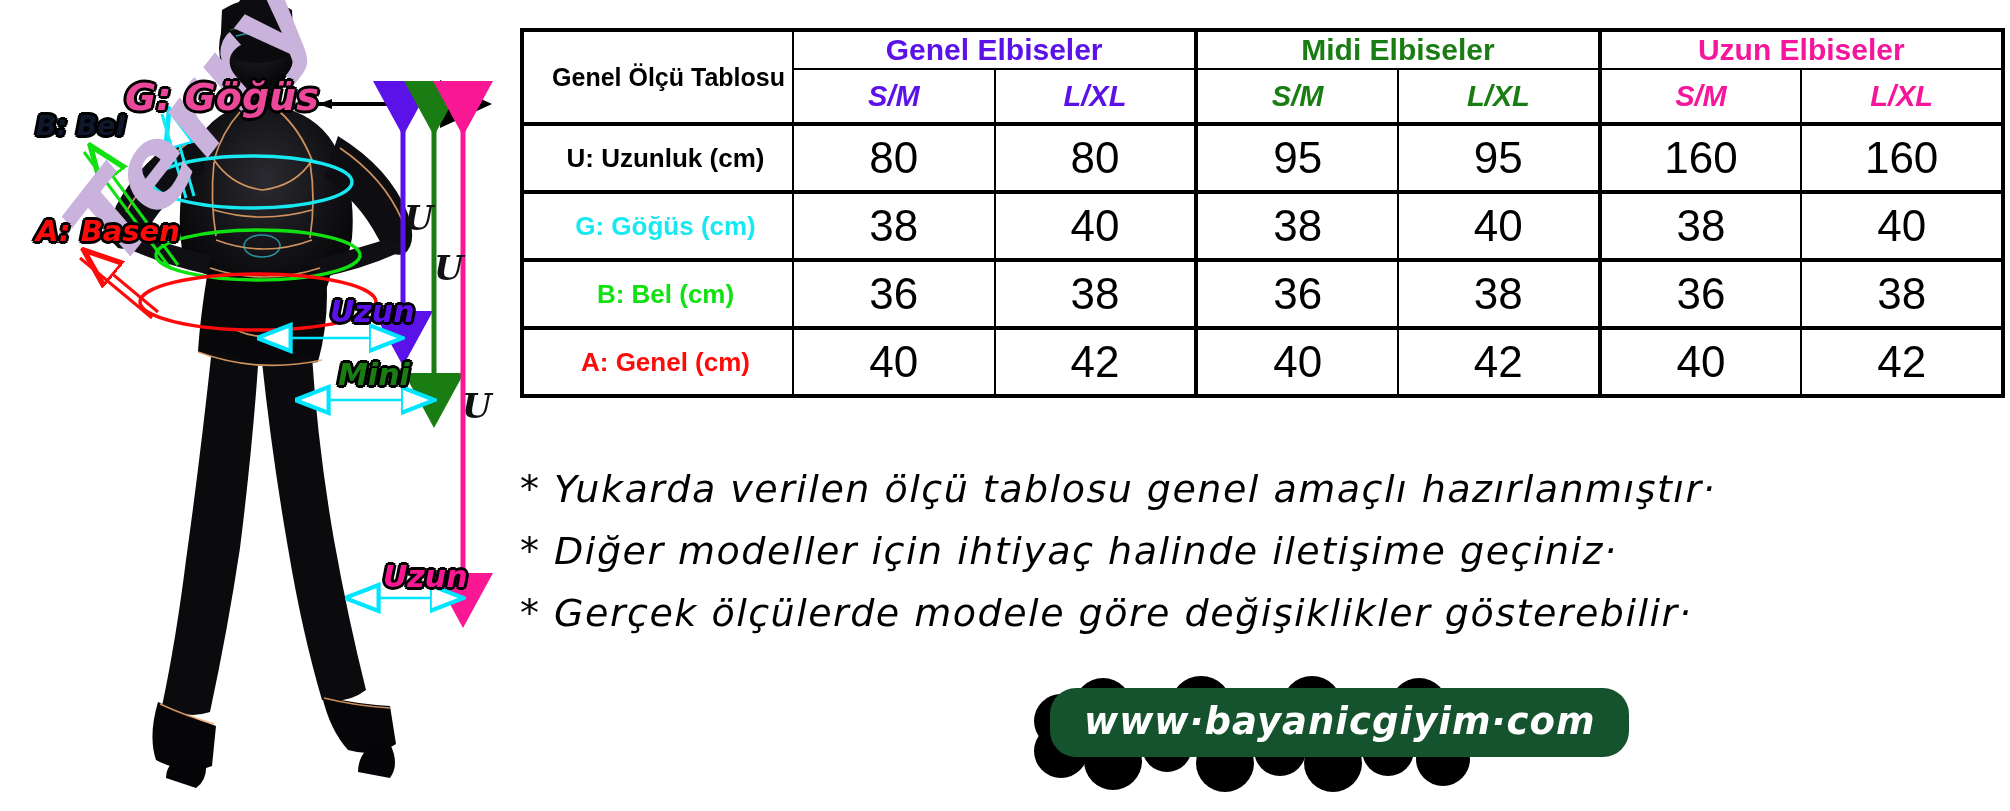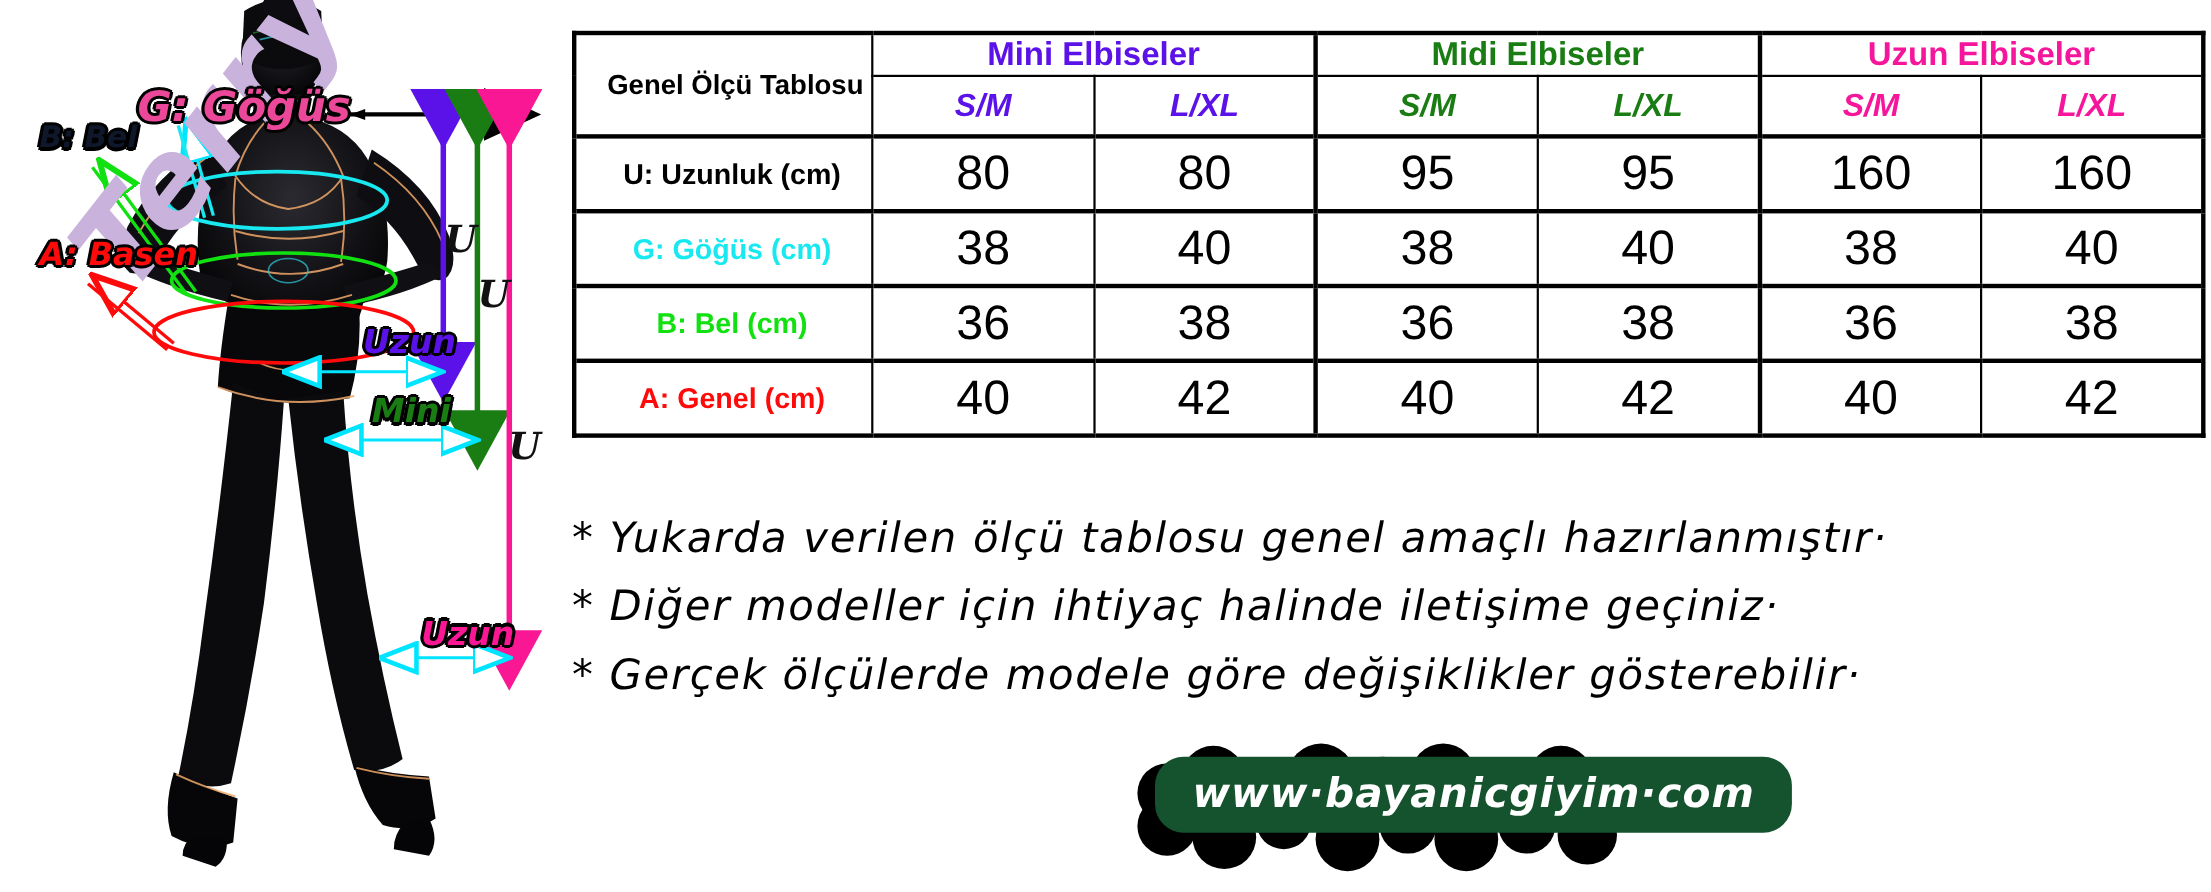--- a/index.html
+++ b/index.html
@@ -214,21 +214,21 @@
     <div class="umark" id="u-midi">U</div>
     <div class="umark" id="u-uzun">U</div>
   </div>
 
   <div class="right">
 
     <table class="sizes">
       <tbody>
         <tr>
           <td class="corner bt bl" rowspan="2">Genel Ölçü Tablosu</td>
-          <td class="grp bt" colspan="2" style="color:#5b12e8">Mini Elbiseler</td>
+          <td class="grp bt" colspan="2" style="color:#5b12e8">Genel Elbiseler</td>
           <td class="grp bt bl" colspan="2" style="color:#1a7d14">Midi Elbiseler</td>
           <td class="grp bt bl br" colspan="2" style="color:#f5169b">Uzun Elbiseler</td>
         </tr>
         <tr>
           <td class="sz" style="color:#5b12e8">S/M</td>
           <td class="sz" style="color:#5b12e8">L/XL</td>
           <td class="sz bl" style="color:#1a7d14">S/M</td>
           <td class="sz" style="color:#1a7d14">L/XL</td>
           <td class="sz bl" style="color:#f5169b">S/M</td>
           <td class="sz br" style="color:#f5169b">L/XL</td>

